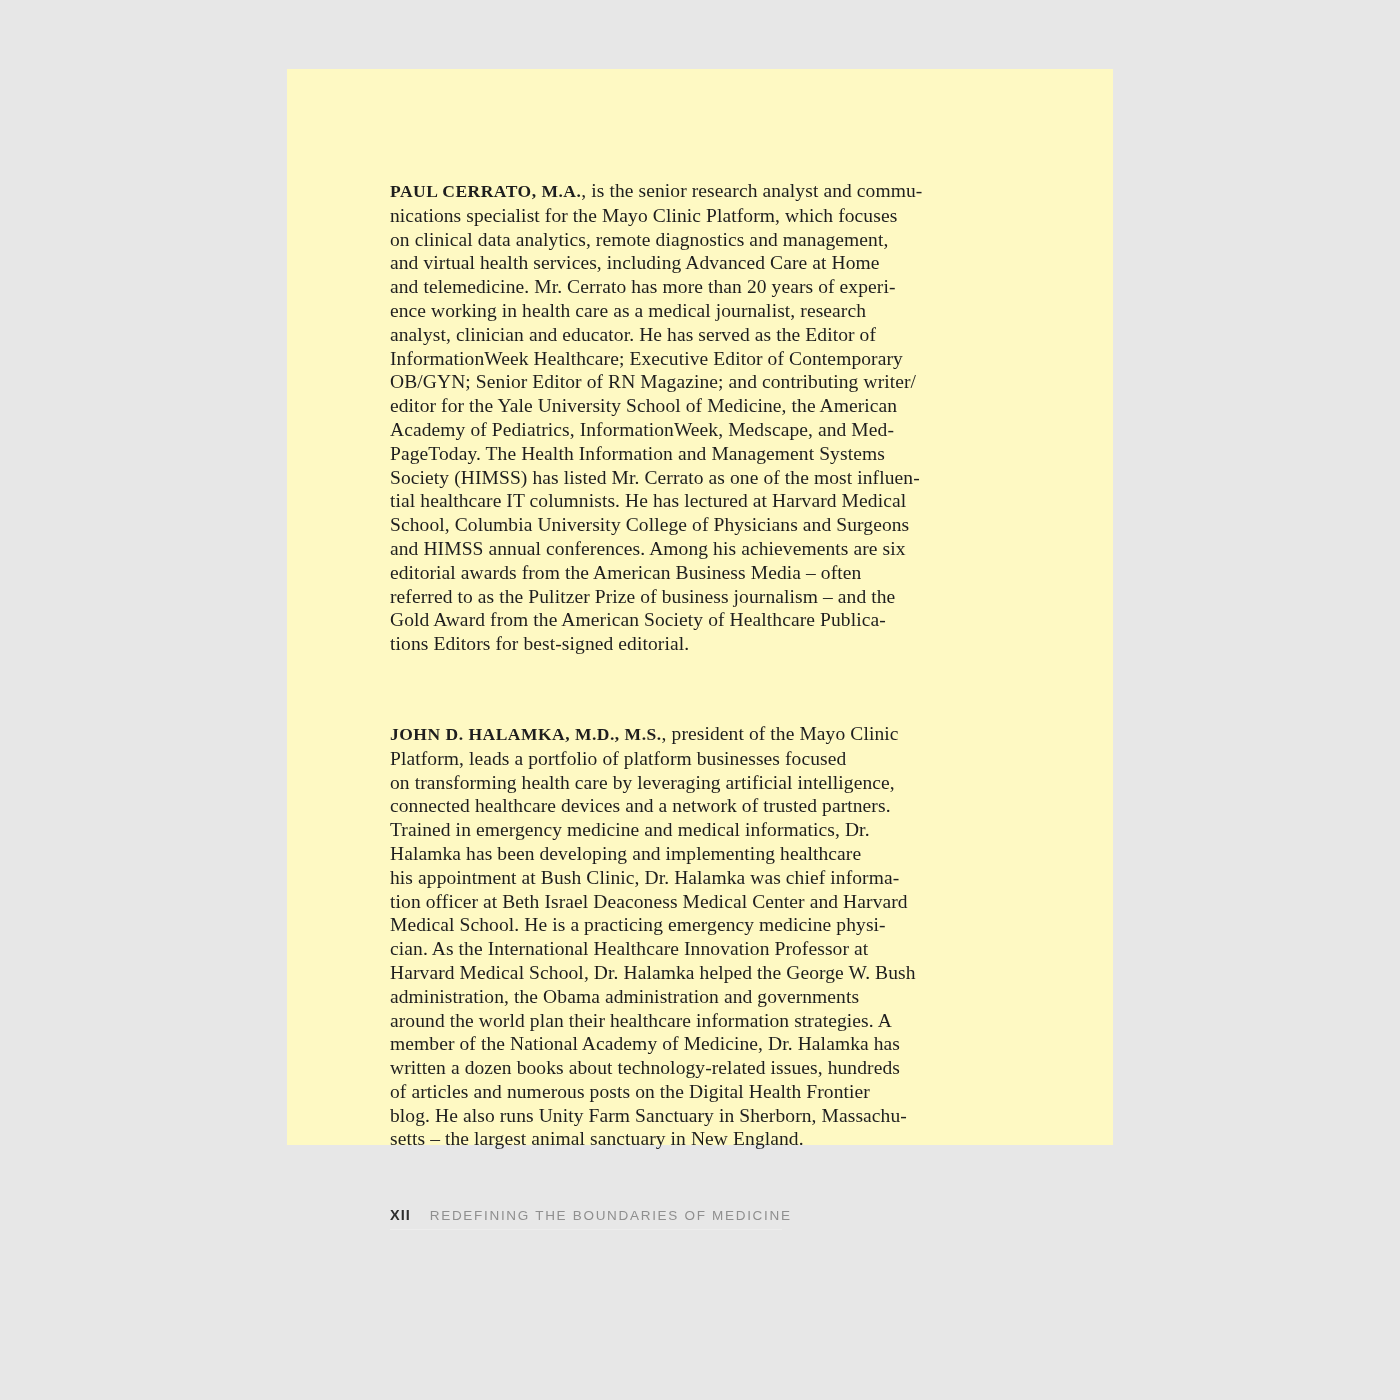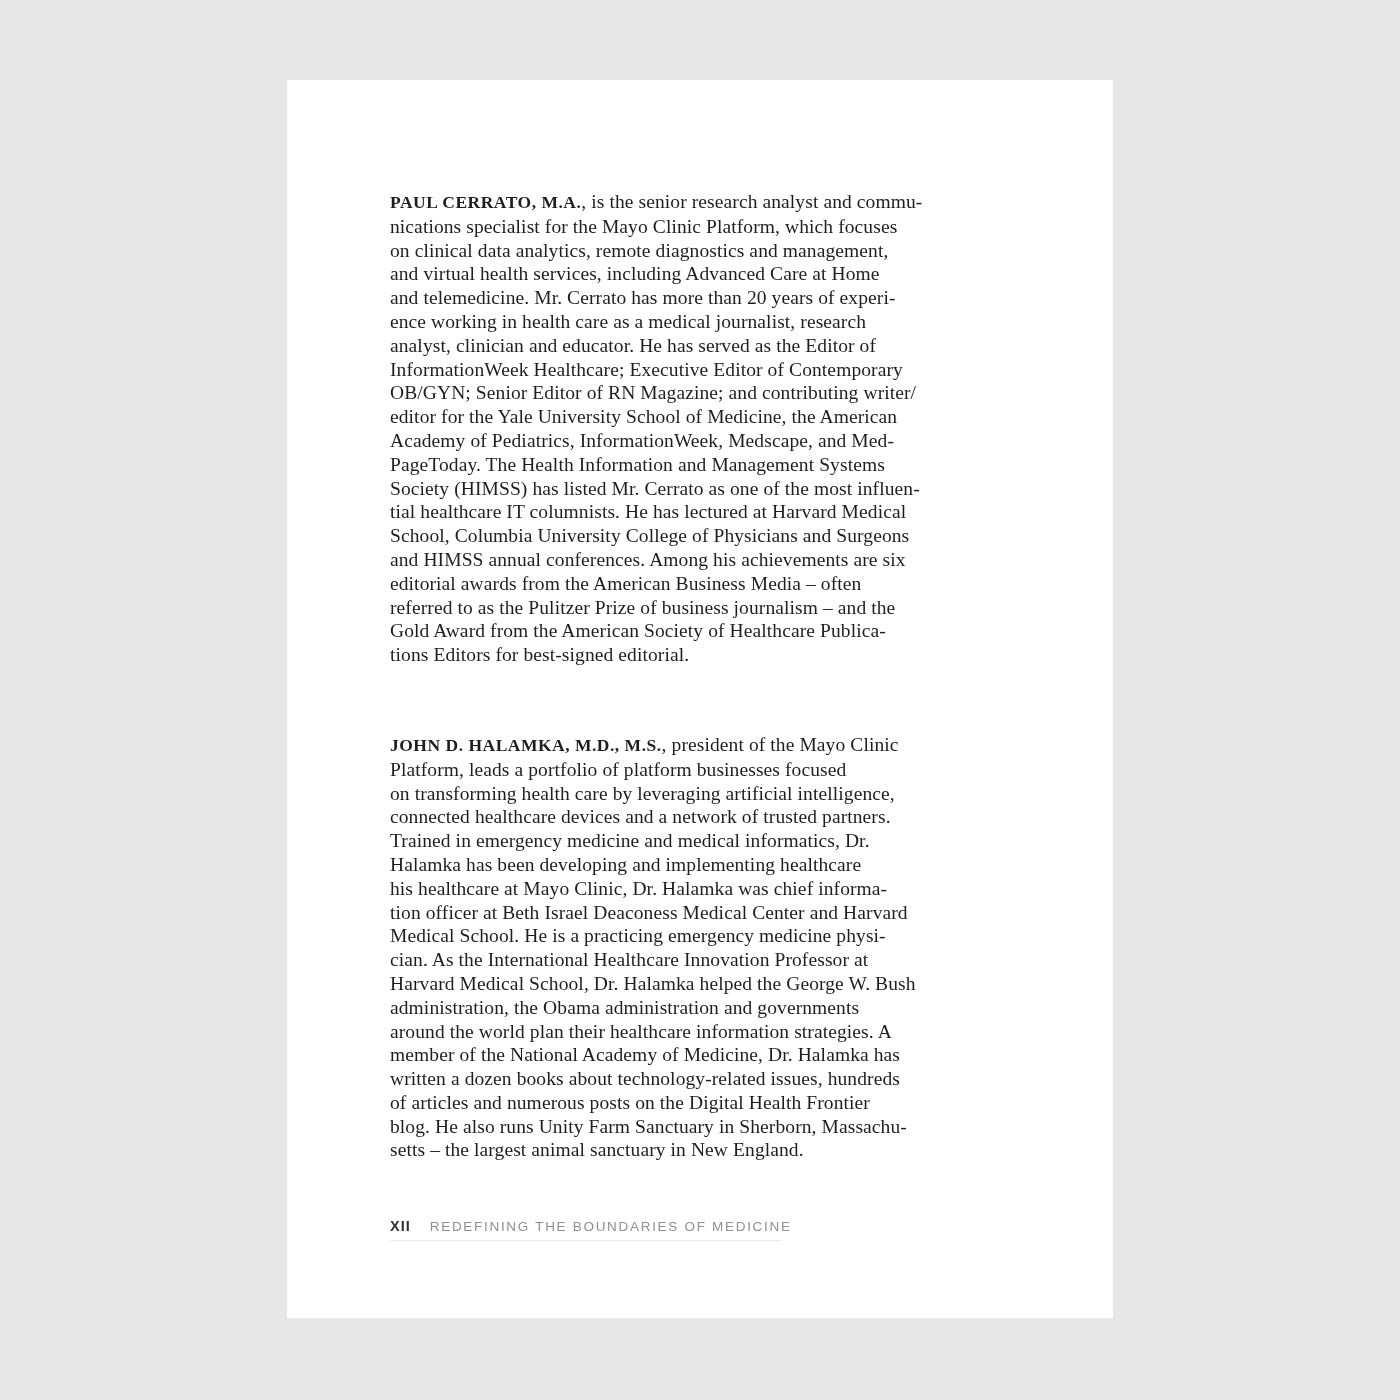--- a/index.html
+++ b/index.html
@@ -11,24 +11,24 @@
   .canvas {
     position: relative;
     width: 1400px;
     height: 1400px;
     background: #e7e7e7;
     overflow: hidden;
   }
   .paper {
     position: absolute;
     left: 287px;
-    top: 80px;
+    top: 69px;
     width: 826px;
-    height: 1238px;
-    background: #ffffff;
+    height: 1076px;
+    background: #fef9c3;
   }
   .bio-text {
     position: absolute;
     left: 103px;
     top: 110px;
     width: 580px;
     color: #1e1e1e;
     font-size: 19.5px;
     line-height: 23.8px;
   }
@@ -98,21 +98,21 @@
           <div class="line"><span class="seg-n">Gold Award from the American Society of Healthcare Publica-</span></div>
           <div class="line"><span class="seg-n">tions Editors for best-signed editorial.</span></div>
         </div>
         <div class="paragraph">
           <div class="line"><span class="seg-b">JOHN D. HALAMKA, M.D., M.S.</span><span class="seg-n">, president of the Mayo Clinic</span></div>
           <div class="line"><span class="seg-n">Platform, leads a portfolio of platform businesses focused</span></div>
           <div class="line"><span class="seg-n">on transforming health care by leveraging artificial intelligence,</span></div>
           <div class="line"><span class="seg-n">connected healthcare devices and a network of trusted partners.</span></div>
           <div class="line"><span class="seg-n">Trained in emergency medicine and medical informatics, Dr.</span></div>
           <div class="line"><span class="seg-n">Halamka has been developing and implementing healthcare</span></div>
-          <div class="line"><span class="seg-n">his healthcare at Mayo Clinic, Dr. Halamka was chief informa-</span></div>
+          <div class="line"><span class="seg-n">his appointment at Bush Clinic, Dr. Halamka was chief informa-</span></div>
           <div class="line"><span class="seg-n">tion officer at Beth Israel Deaconess Medical Center and Harvard</span></div>
           <div class="line"><span class="seg-n">Medical School. He is a practicing emergency medicine physi-</span></div>
           <div class="line"><span class="seg-n">cian. As the International Healthcare Innovation Professor at</span></div>
           <div class="line"><span class="seg-n">Harvard Medical School, Dr. Halamka helped the George W. Bush</span></div>
           <div class="line"><span class="seg-n">administration, the Obama administration and governments</span></div>
           <div class="line"><span class="seg-n">around the world plan their healthcare information strategies. A</span></div>
           <div class="line"><span class="seg-n">member of the National Academy of Medicine, Dr. Halamka has</span></div>
           <div class="line"><span class="seg-n">written a dozen books about technology-related issues, hundreds</span></div>
           <div class="line"><span class="seg-n">of articles and numerous posts on the Digital Health Frontier</span></div>
           <div class="line"><span class="seg-n">blog. He also runs Unity Farm Sanctuary in Sherborn, Massachu-</span></div>

